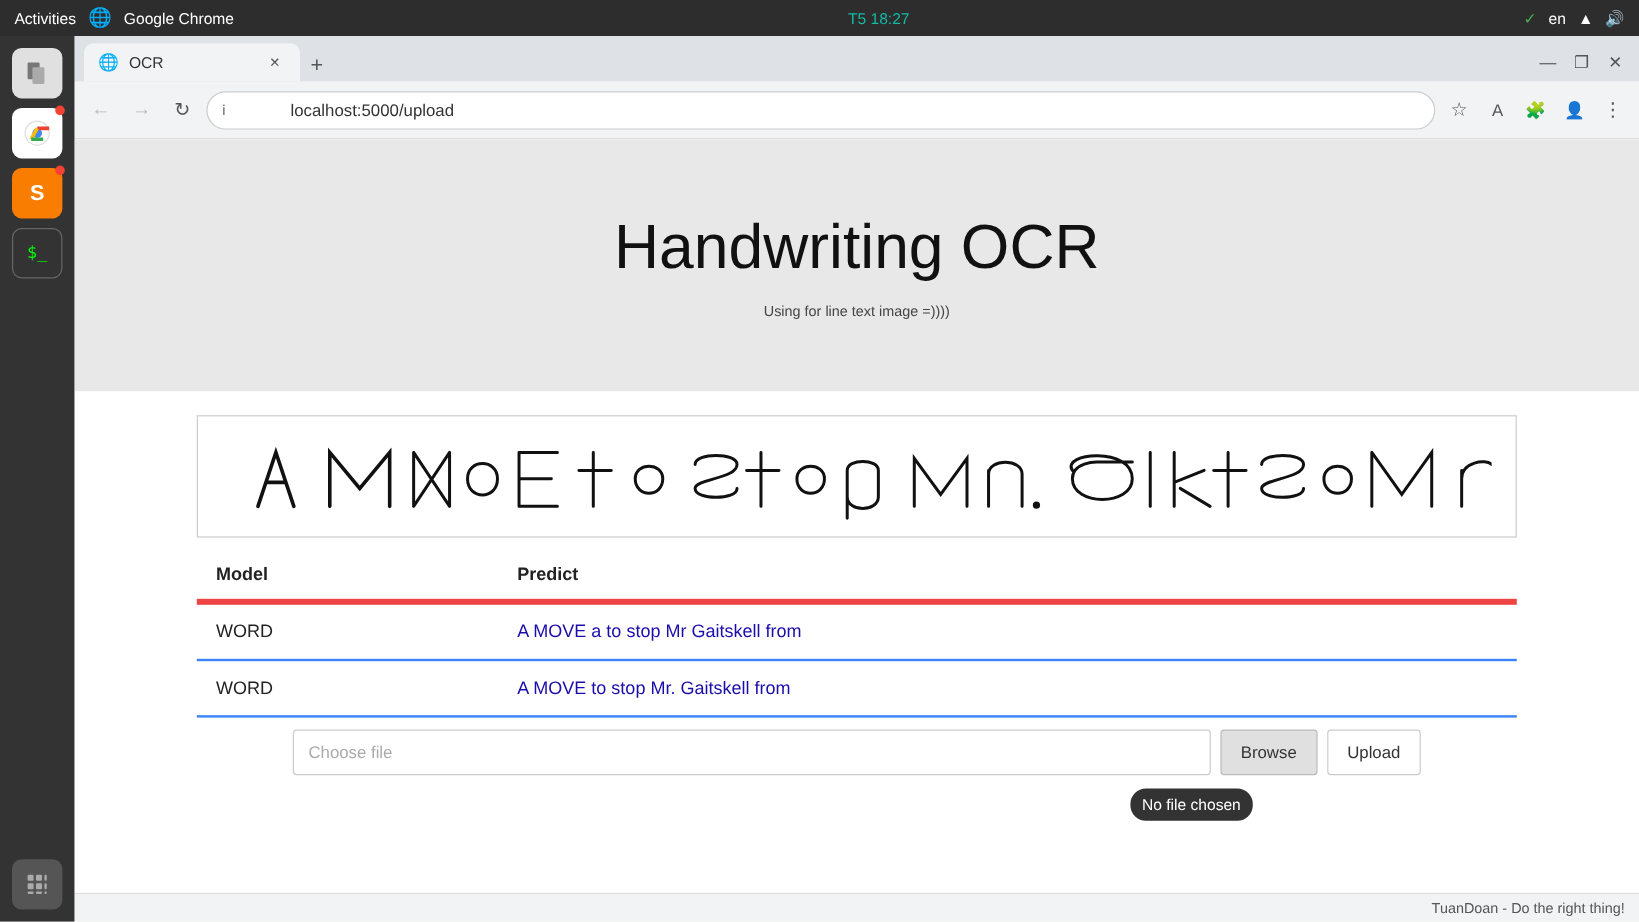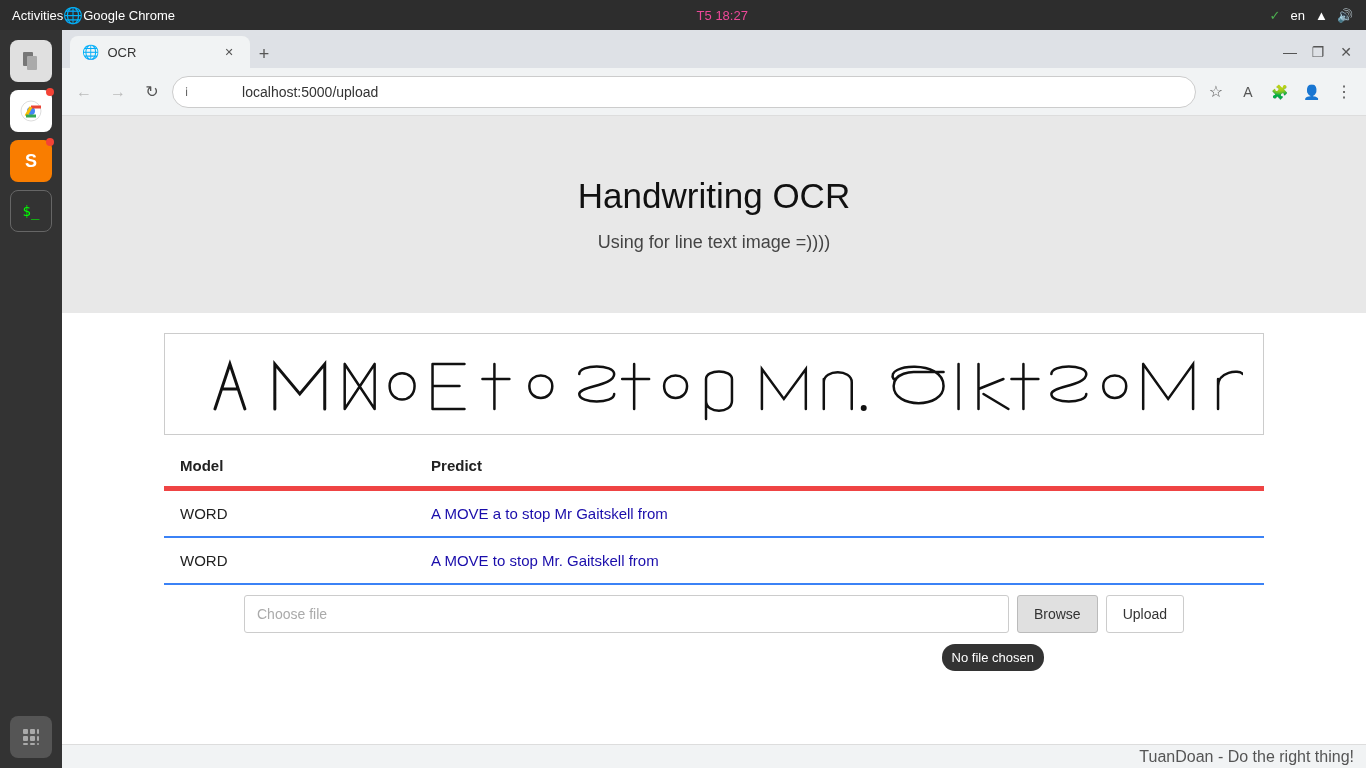--- a/index.html
+++ b/index.html
@@ -12,22 +12,22 @@
       background: #2d2d2d;
       display: flex;
       align-items: center;
       justify-content: space-between;
       padding: 0 12px;
       position: fixed;
       top: 0;
       left: 0;
       z-index: 1000;
     }
-    .os-topbar-left { display: flex; align-items: center; color: #fff; font-size: 13px; }
-    .os-topbar-center { color: #ec4899; font-size: 13px; }
+    .os-topbar-left { display: flex; align-items: center; gap: 10px; color: #fff; font-size: 13px; }
+    .os-topbar-center { color: #14b8a6; font-size: 13px; }
     .os-topbar-right { display: flex; align-items: center; gap: 10px; color: #fff; font-size: 13px; }
 
     
     .taskbar-left {
       width: 62px;
       position: fixed;
       top: 30px;
       left: 0;
       bottom: 0;
       background: #333;
@@ -194,27 +194,27 @@
       position: relative;
     }
 
     
     .hero {
       background: #e8e8e8;
       text-align: center;
       padding: 60px 20px;
     }
     .hero h1 {
-      font-size: 35px;
+      font-size: 52px;
       font-weight: 400;
       color: #111;
       margin-bottom: 16px;
     }
     .hero p {
-      font-size: 18px;
+      font-size: 12px;
       color: #444;
     }
 
     
     .handwriting-area {
       width: calc(100% - 160px);
       max-width: 1100px;
       margin: 0 auto;
       border: 1px solid #ccc;
       background: #fff;
@@ -322,21 +322,21 @@
 
     
     .status-bar {
       height: 24px;
       background: #f1f3f4;
       border-top: 1px solid #ddd;
       display: flex;
       align-items: center;
       justify-content: flex-end;
       padding: 0 12px;
-      font-size: 16px;
+      font-size: 12px;
       color: #555;
     }
 
     
     .dot-indicator {
       width: 8px;
       height: 8px;
       background: #f44336;
       border-radius: 50%;
       position: absolute;

